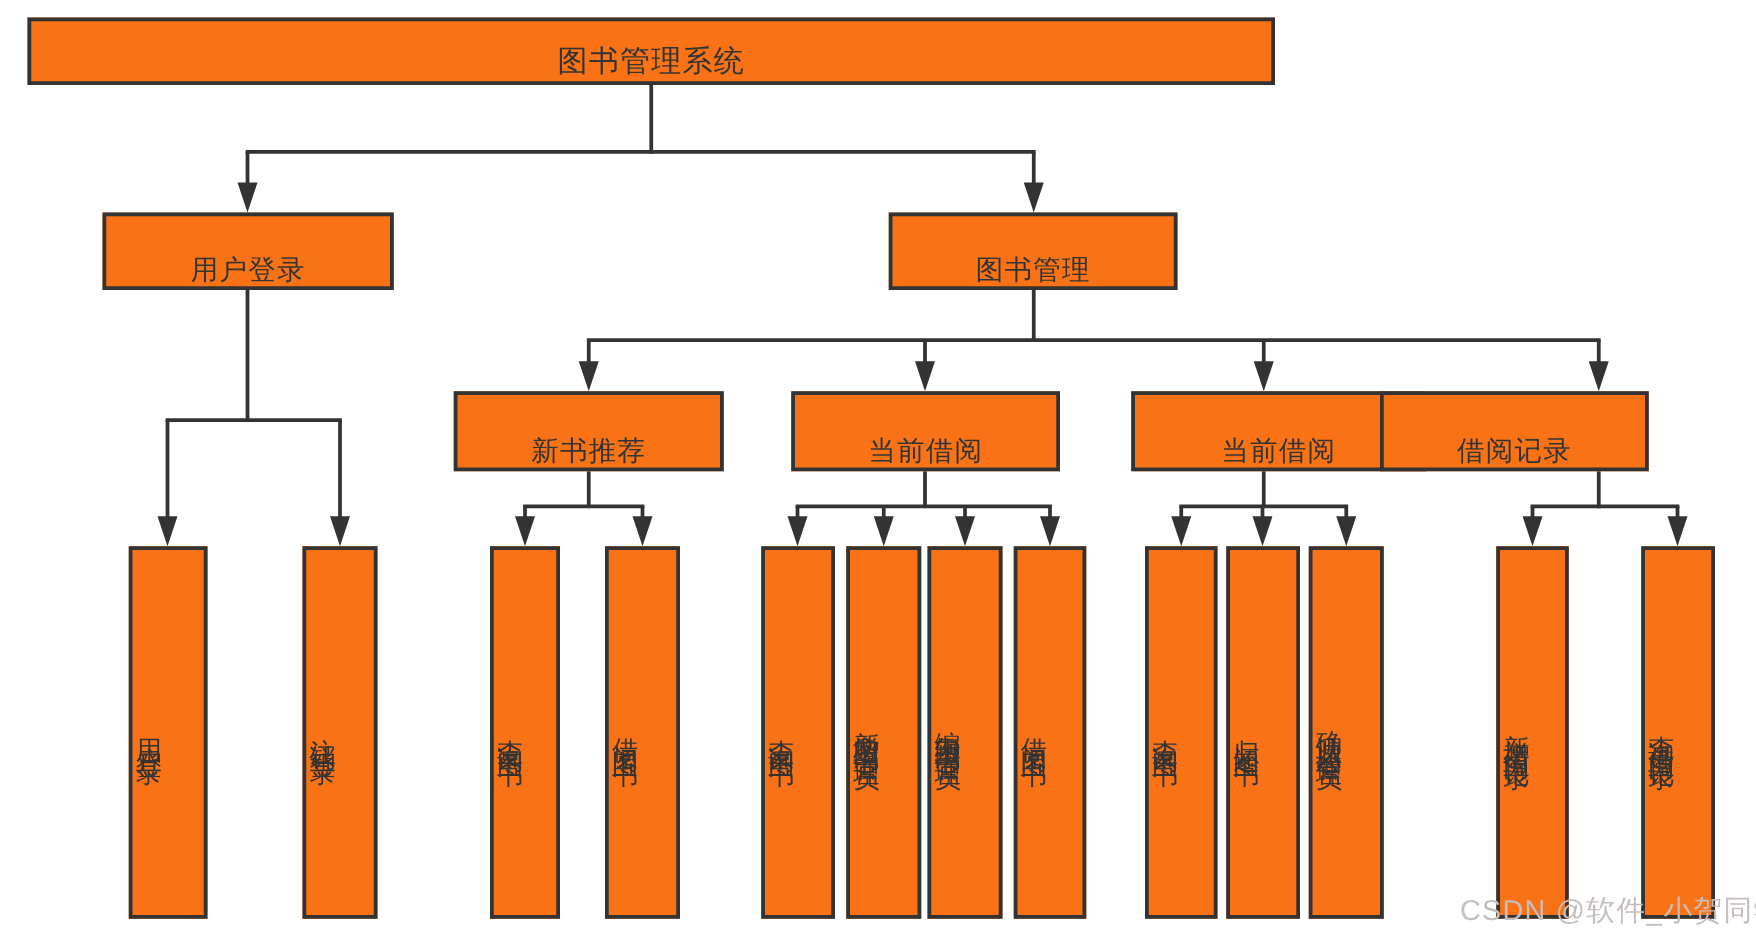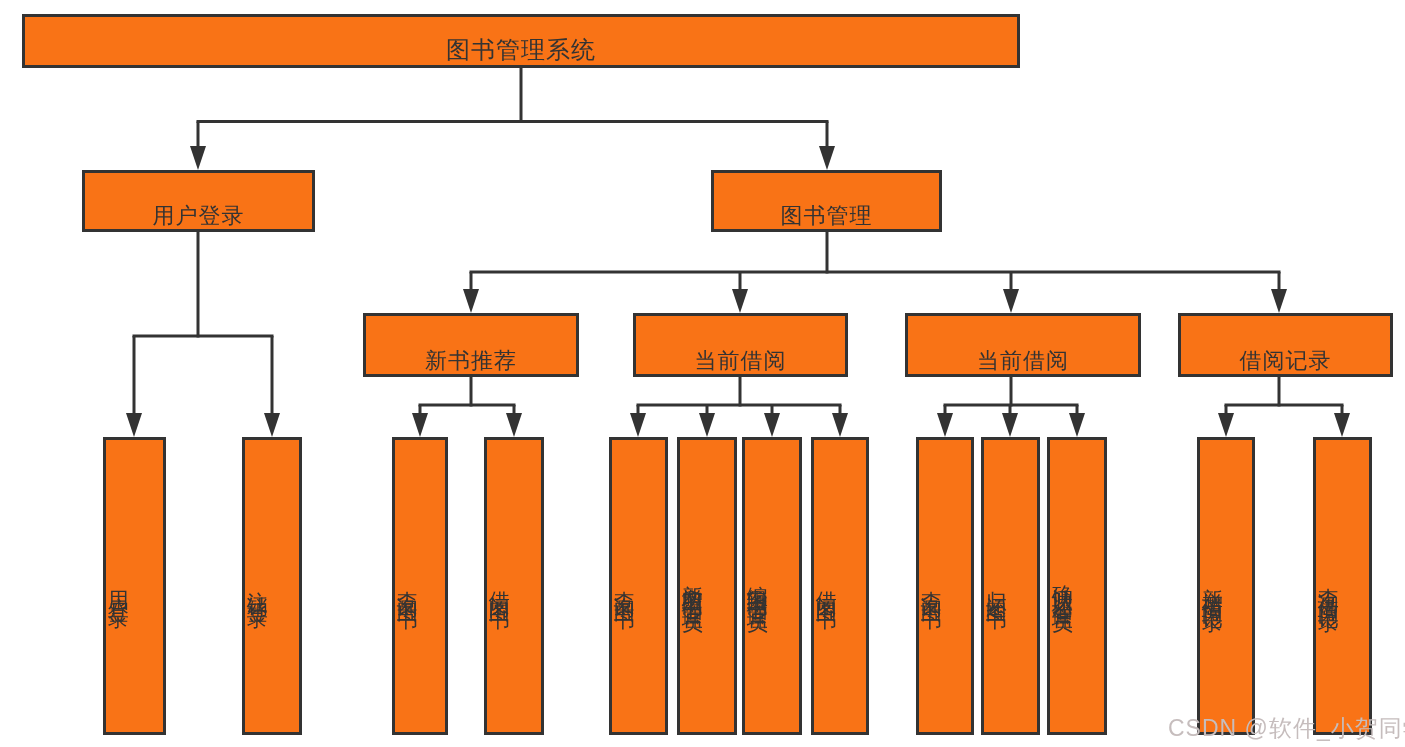--- a/index.html
+++ b/index.html
@@ -138,21 +138,21 @@
 
   <div class="node hnode" style="left:711px; top:170px; width:231px; height:62px;">
     <span>图书管理</span>
   </div>
   <div class="node hnode" style="left:633px; top:313px; width:215px; height:64px;">
     <span>当前借阅</span>
   </div>
   <div class="node hnode" style="left:905px; top:313px; width:236px; height:64px;">
     <span>当前借阅</span>
   </div>
-  <div class="node hnode" style="left:1178px; top:313px; width:215px; height:64px;">
+  <div class="node hnode" style="left:1104px; top:313px; width:215px; height:64px;">
     <span>借阅记录</span>
   </div>
 
   <div class="node vnode" style="left:103px; top:437px; width:63px; height:298px;">
     <span>用户登录</span>
   </div>
   <div class="node vnode" style="left:242px; top:437px; width:60px; height:298px;">
     <span>注销登录</span>
   </div>
   <div class="node vnode" style="left:392px; top:437px; width:56px; height:298px;">

